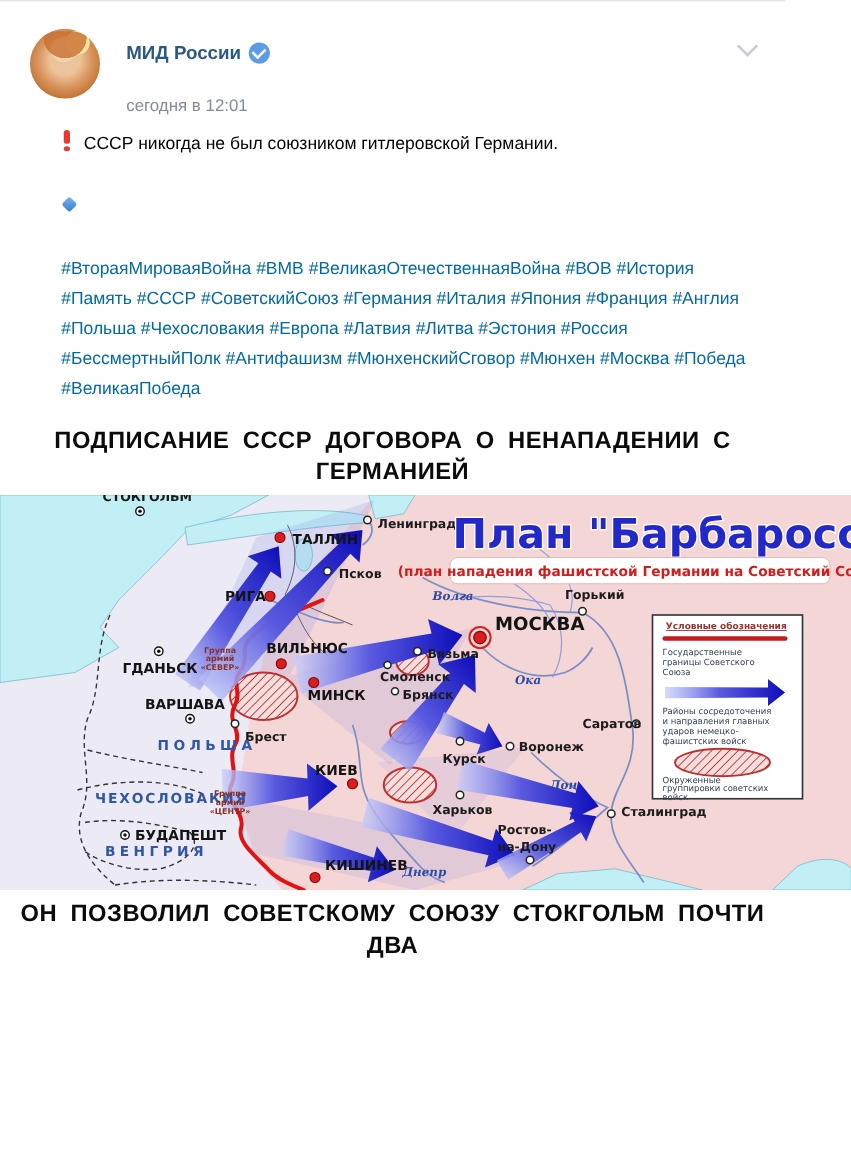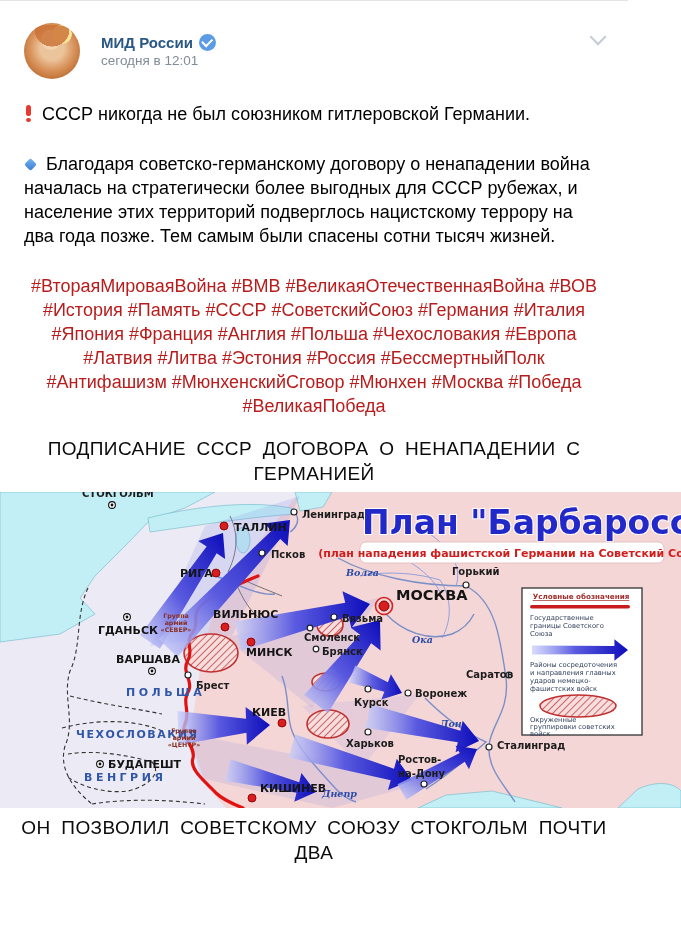--- a/index.html
+++ b/index.html
@@ -12,35 +12,35 @@
       radial-gradient(circle at 68% 20%, #f6e39b 0 16%, rgba(246,227,155,0) 17%),
       radial-gradient(circle at 48% 30%, #f2d3ae 0 20%, rgba(242,211,174,0) 21%),
       radial-gradient(circle at 50% 45%, #ecc49b 0 28%, #d9955e 52%, #c4763a 72%, #8f4d22 100%);
     overflow:hidden;cursor:pointer;}
   .avatar::after{content:"";position:absolute;left:10%;top:4%;width:80%;height:46%;border-radius:50% 50% 60% 60%;
     background:radial-gradient(ellipse at 50% 20%, #c96f33 0 55%, rgba(201,111,51,0) 56%);opacity:.8;}
   .name-row{position:absolute;left:101px;top:33px;display:flex;align-items:center;gap:6px;}
   .author{color:#2a5885;font-weight:bold;font-size:15px;cursor:pointer;}
   .badge{width:17px;height:17px;border-radius:50%;background:#5c9ce6;display:inline-flex;align-items:center;justify-content:center;}
   .badge .chk{width:8px;height:4.5px;border-left:2px solid #fff;border-bottom:2px solid #fff;transform:rotate(-45deg);margin-top:-2px;}
-  .time{position:absolute;left:101px;top:52px;color:#818c99;font-size:13.5px;}
+  .time{position:absolute;left:101px;top:76px;color:#818c99;font-size:13.5px;}
   .menu-chevron{position:absolute;right:22px;top:30px;width:16px;height:16px;cursor:pointer;}
   .menu-chevron i{display:block;width:10px;height:10px;border-right:2.6px solid #c5ccd6;border-bottom:2.6px solid #c5ccd6;transform:rotate(45deg);margin:0 auto;}
   
-  .post-text{padding:6px 24px 0 24px;font-size:18px;line-height:24px;color:#000;}
+  .post-text{padding:6px 24px 0 24px;font-size:14px;line-height:24px;color:#000;margin-left:25px;}
   .post-text p{margin:0 0 26px 0;}
   .excl{display:inline-block;position:relative;width:7px;height:17px;margin:0 10px -2px 1px;}
   .excl::before{content:"";position:absolute;left:1px;top:0;width:5px;height:11px;background:#e53b30;border-radius:2.5px 2.5px 2px 2px;}
   .excl::after{content:"";position:absolute;left:1px;bottom:0;width:5px;height:4.5px;background:#e53b30;border-radius:50%;}
   .diamond{display:inline-block;width:9px;height:9px;margin:0 11px 1px 2px;border-radius:2px;
     background:linear-gradient(135deg,#74b6f2,#3a7bd0);transform:rotate(45deg);}
-  .hashtags{color:#b91c1c;cursor:pointer;margin-bottom:10px !important;text-align:center;}
+  .hashtags{color:#0369a1;cursor:pointer;margin-bottom:10px !important;}
   
   figure{margin:0;padding:0;cursor:pointer;}
-  .meme-head,.meme-foot{background:#fff;color:#0b0b0b;text-align:center;font-weight:normal;
+  .meme-head,.meme-foot{background:#fff;color:#0b0b0b;text-align:center;font-weight:bold;
     font-size:19px;line-height:25px;letter-spacing:.4px;word-spacing:5px;
     font-family:"Liberation Sans",sans-serif;}
   .meme-head{padding:8px 2px 6px 2px;}
   .meme-foot{padding:7px 2px 8px 2px;}
   svg{display:block;}
   svg text{font-family:"DejaVu Sans",sans-serif;}
   .city-big{font-weight:bold;font-size:11px;fill:#141414;}
   .city-cap{font-weight:bold;font-size:14.5px;fill:#141414;}
   .city-sm{font-weight:bold;font-size:10px;fill:#1c1c1c;}
   .country{font-weight:bold;font-size:11px;fill:#3056a8;letter-spacing:3.5px;}
@@ -64,21 +64,21 @@
         </span>
     </div>
     <div class="time">сегодня в 12:01</div>
     <div class="menu-chevron">
         <i></i>
       </div>
   </div>
 
   <div class="post-text">
     <p><span class="excl"></span><span>СССР никогда не был союзником гитлеровской Германии.</span></p>
-    <p><span class="diamond"></span><span>Благодаря советско-германскому договору о ненападении война началась на стратегически более выгодных для СССР рубежах, и население этих территорий подверглось нацистскому террору на два года позже. Тем самым были спасены сотни тысяч жизней.</span></p>
+    <p><span class="diamond"></span></p>
     <p class="hashtags">#ВтораяМироваяВойна #ВМВ #ВеликаяОтечественнаяВойна #ВОВ #История #Память #СССР #СоветскийСоюз #Германия #Италия #Япония #Франция #Англия #Польша #Чехословакия #Европа #Латвия #Литва #Эстония #Россия #БессмертныйПолк #Антифашизм #МюнхенскийСговор #Мюнхен #Москва #Победа #ВеликаяПобеда</p>
   </div>
 
   <figure>
     <div class="meme-head">
       <div>ПОДПИСАНИЕ СССР ДОГОВОРА О НЕНАПАДЕНИИ С ГЕРМАНИЕЙ</div>
     </div>
 
     <svg width="681" height="316" viewBox="0 556 681 316">
       <defs>

